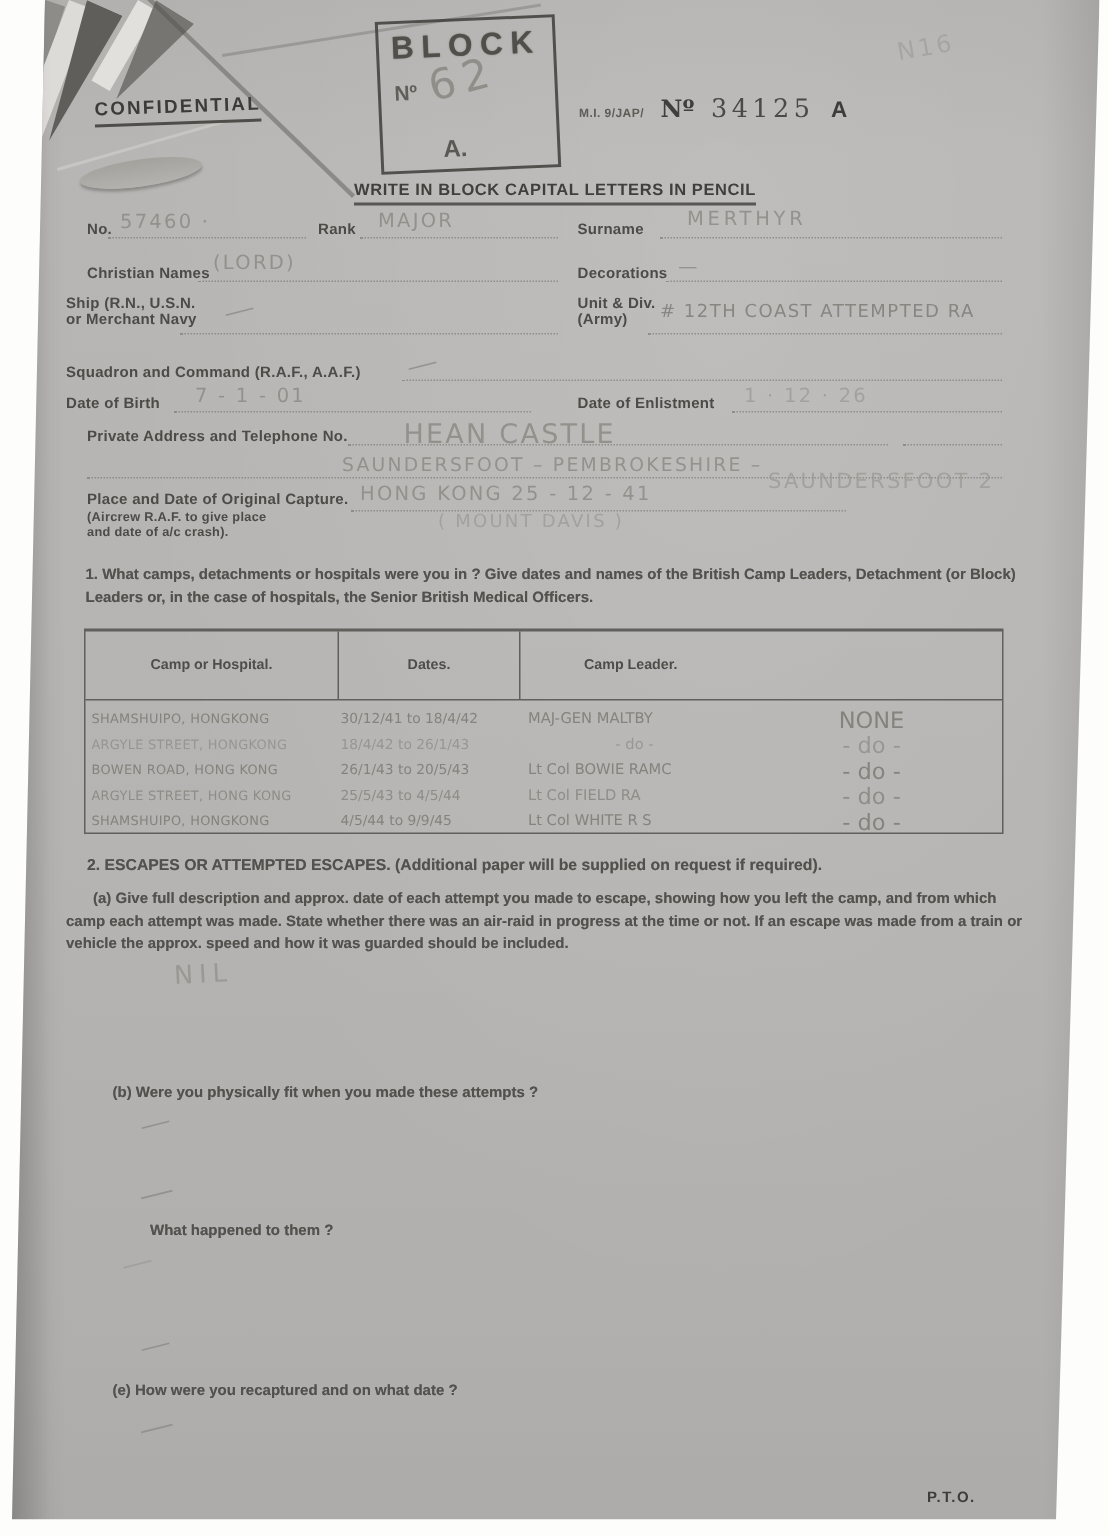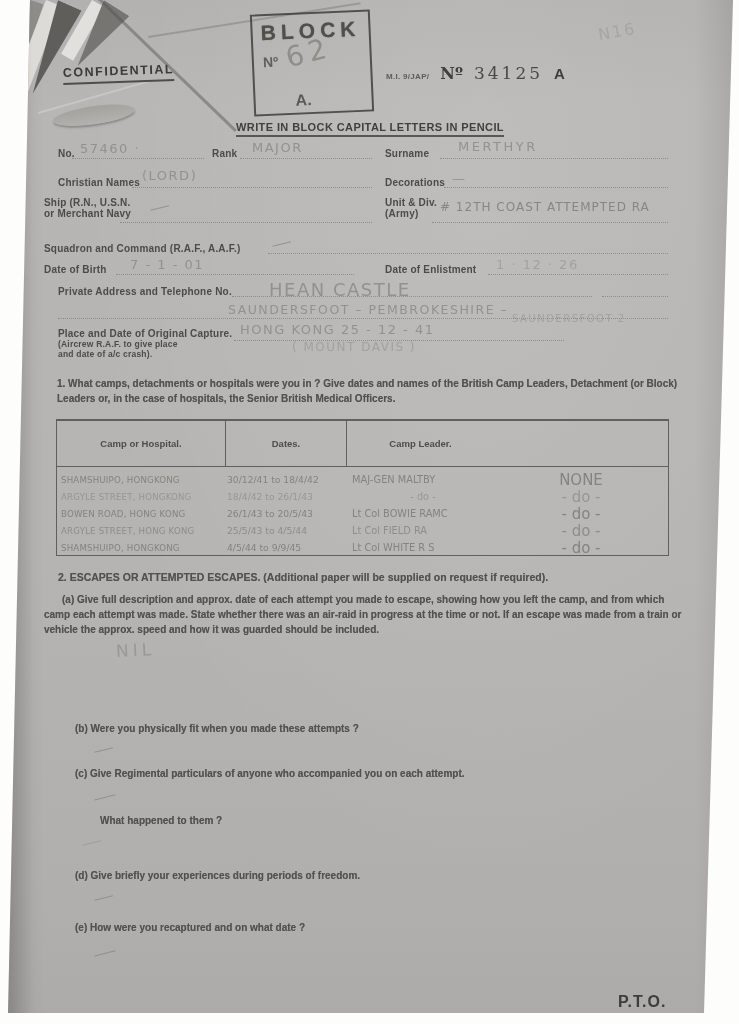--- a/index.html
+++ b/index.html
@@ -129,21 +129,21 @@
     <div class="lbl" style="left:385px;top:264px;">Date of Enlistment</div>
     <div class="pen pen-faint" style="left:496px;top:257px;font-size:13px;">1 · 12 · 26</div>
     <div class="ul" style="left:488px;top:274px;width:180px;"></div>
 
     <div class="lbl" style="left:58px;top:286px;">Private Address and Telephone No.</div>
     <div class="pen" style="left:228px;top:279px;font-size:18px;margin-left:41px;">HEAN CASTLE</div>
     <div class="ul" style="left:232px;top:296px;width:360px;"></div>
     <div class="ul" style="left:602px;top:296px;width:66px;"></div>
     <div class="pen" style="left:228px;top:302px;font-size:12.5px;">SAUNDERSFOOT – PEMBROKESHIRE –</div>
     <div class="ul" style="left:58px;top:318px;width:610px;"></div>
-    <div class="pen pen-faint" style="left:512px;top:313px;font-size:10px;">SAUNDERSFOOT 2</div>
+    <div class="pen pen-faint" style="left:512px;top:313px;font-size:14px;">SAUNDERSFOOT 2</div>
 
     <div class="lbl" style="left:58px;top:328px;">Place and Date of Original Capture.</div>
     <div class="lbl lbl-sm" style="left:58px;top:339px;">(Aircrew R.A.F. to give place</div>
     <div class="lbl lbl-sm" style="left:58px;top:349px;">and date of a/c crash).</div>
     <div class="pen" style="left:240px;top:322px;font-size:13px;">HONG KONG   25 - 12 - 41</div>
     <div class="ul" style="left:234px;top:340px;width:330px;"></div>
     <div class="pen pen-faint" style="left:292px;top:340px;font-size:12px;">( MOUNT  DAVIS )</div>
 
     <div class="para" style="left:57px;top:377px;width:622px;">1.   What camps, detachments or hospitals were you in ?   Give dates and names of the British Camp Leaders,  Detachment (or Block) Leaders or, in the case of hospitals, the Senior British Medical Officers.</div>
 
@@ -187,28 +187,26 @@
       </div>
     </div>
 
     <div class="para" style="left:58px;top:570px;width:620px;font-size:10.5px;">2.   ESCAPES OR ATTEMPTED ESCAPES.   (Additional paper will be supplied on request if required).</div>
     <div class="para" style="left:44px;top:592px;width:638px;text-indent:18px;line-height:1.5;">(a)   Give full description and approx. date of each attempt you made to escape, showing how you left the camp,  and from which camp each attempt was made.   State whether there was an air-raid in progress at the time or not.   If  an escape was made from a train or vehicle the approx. speed and how it was guarded should be included.</div>
     <div class="pen" style="left:116px;top:640px;font-size:17px;letter-spacing:4px;transform:rotate(-3deg);opacity:.65;">NIL</div>
 
     <div class="para" style="left:75px;top:722px;width:600px;">(b)   Were you physically fit when you made these attempts ?</div>
     <span class="pdash" style="left:96px;top:740px;">—</span>
 
-    <div class="para" style="left:75px;top:767px;width:600px;">(c)   Give Regimental particulars of anyone who accompanied you on each attempt.</div>
     <span class="pdash" style="left:96px;top:786px;font-size:17px;">—</span>
 
     <div class="para" style="left:100px;top:814px;width:500px;">What happened to them ?</div>
     <span class="pdash" style="left:84px;top:833px;opacity:.45;">—</span>
 
-    <div class="para" style="left:75px;top:869px;width:600px;">(d)   Give briefly your experiences during periods of freedom.</div>
     <span class="pdash" style="left:96px;top:888px;">—</span>
 
     <div class="para" style="left:75px;top:921px;width:600px;">(e)   How were you recaptured and on what date ?</div>
     <span class="pdash" style="left:96px;top:942px;font-size:17px;">—</span>
 
-    <div class="lbl" style="left:618px;top:993px;font-size:16px;letter-spacing:1px;color:#3e3d3a;">P.T.O.</div>
+    <div class="lbl" style="left:618px;top:993px;font-size:10px;letter-spacing:1px;color:#3e3d3a;">P.T.O.</div>
 
   </div>
 </div>
 
 </body></html>

